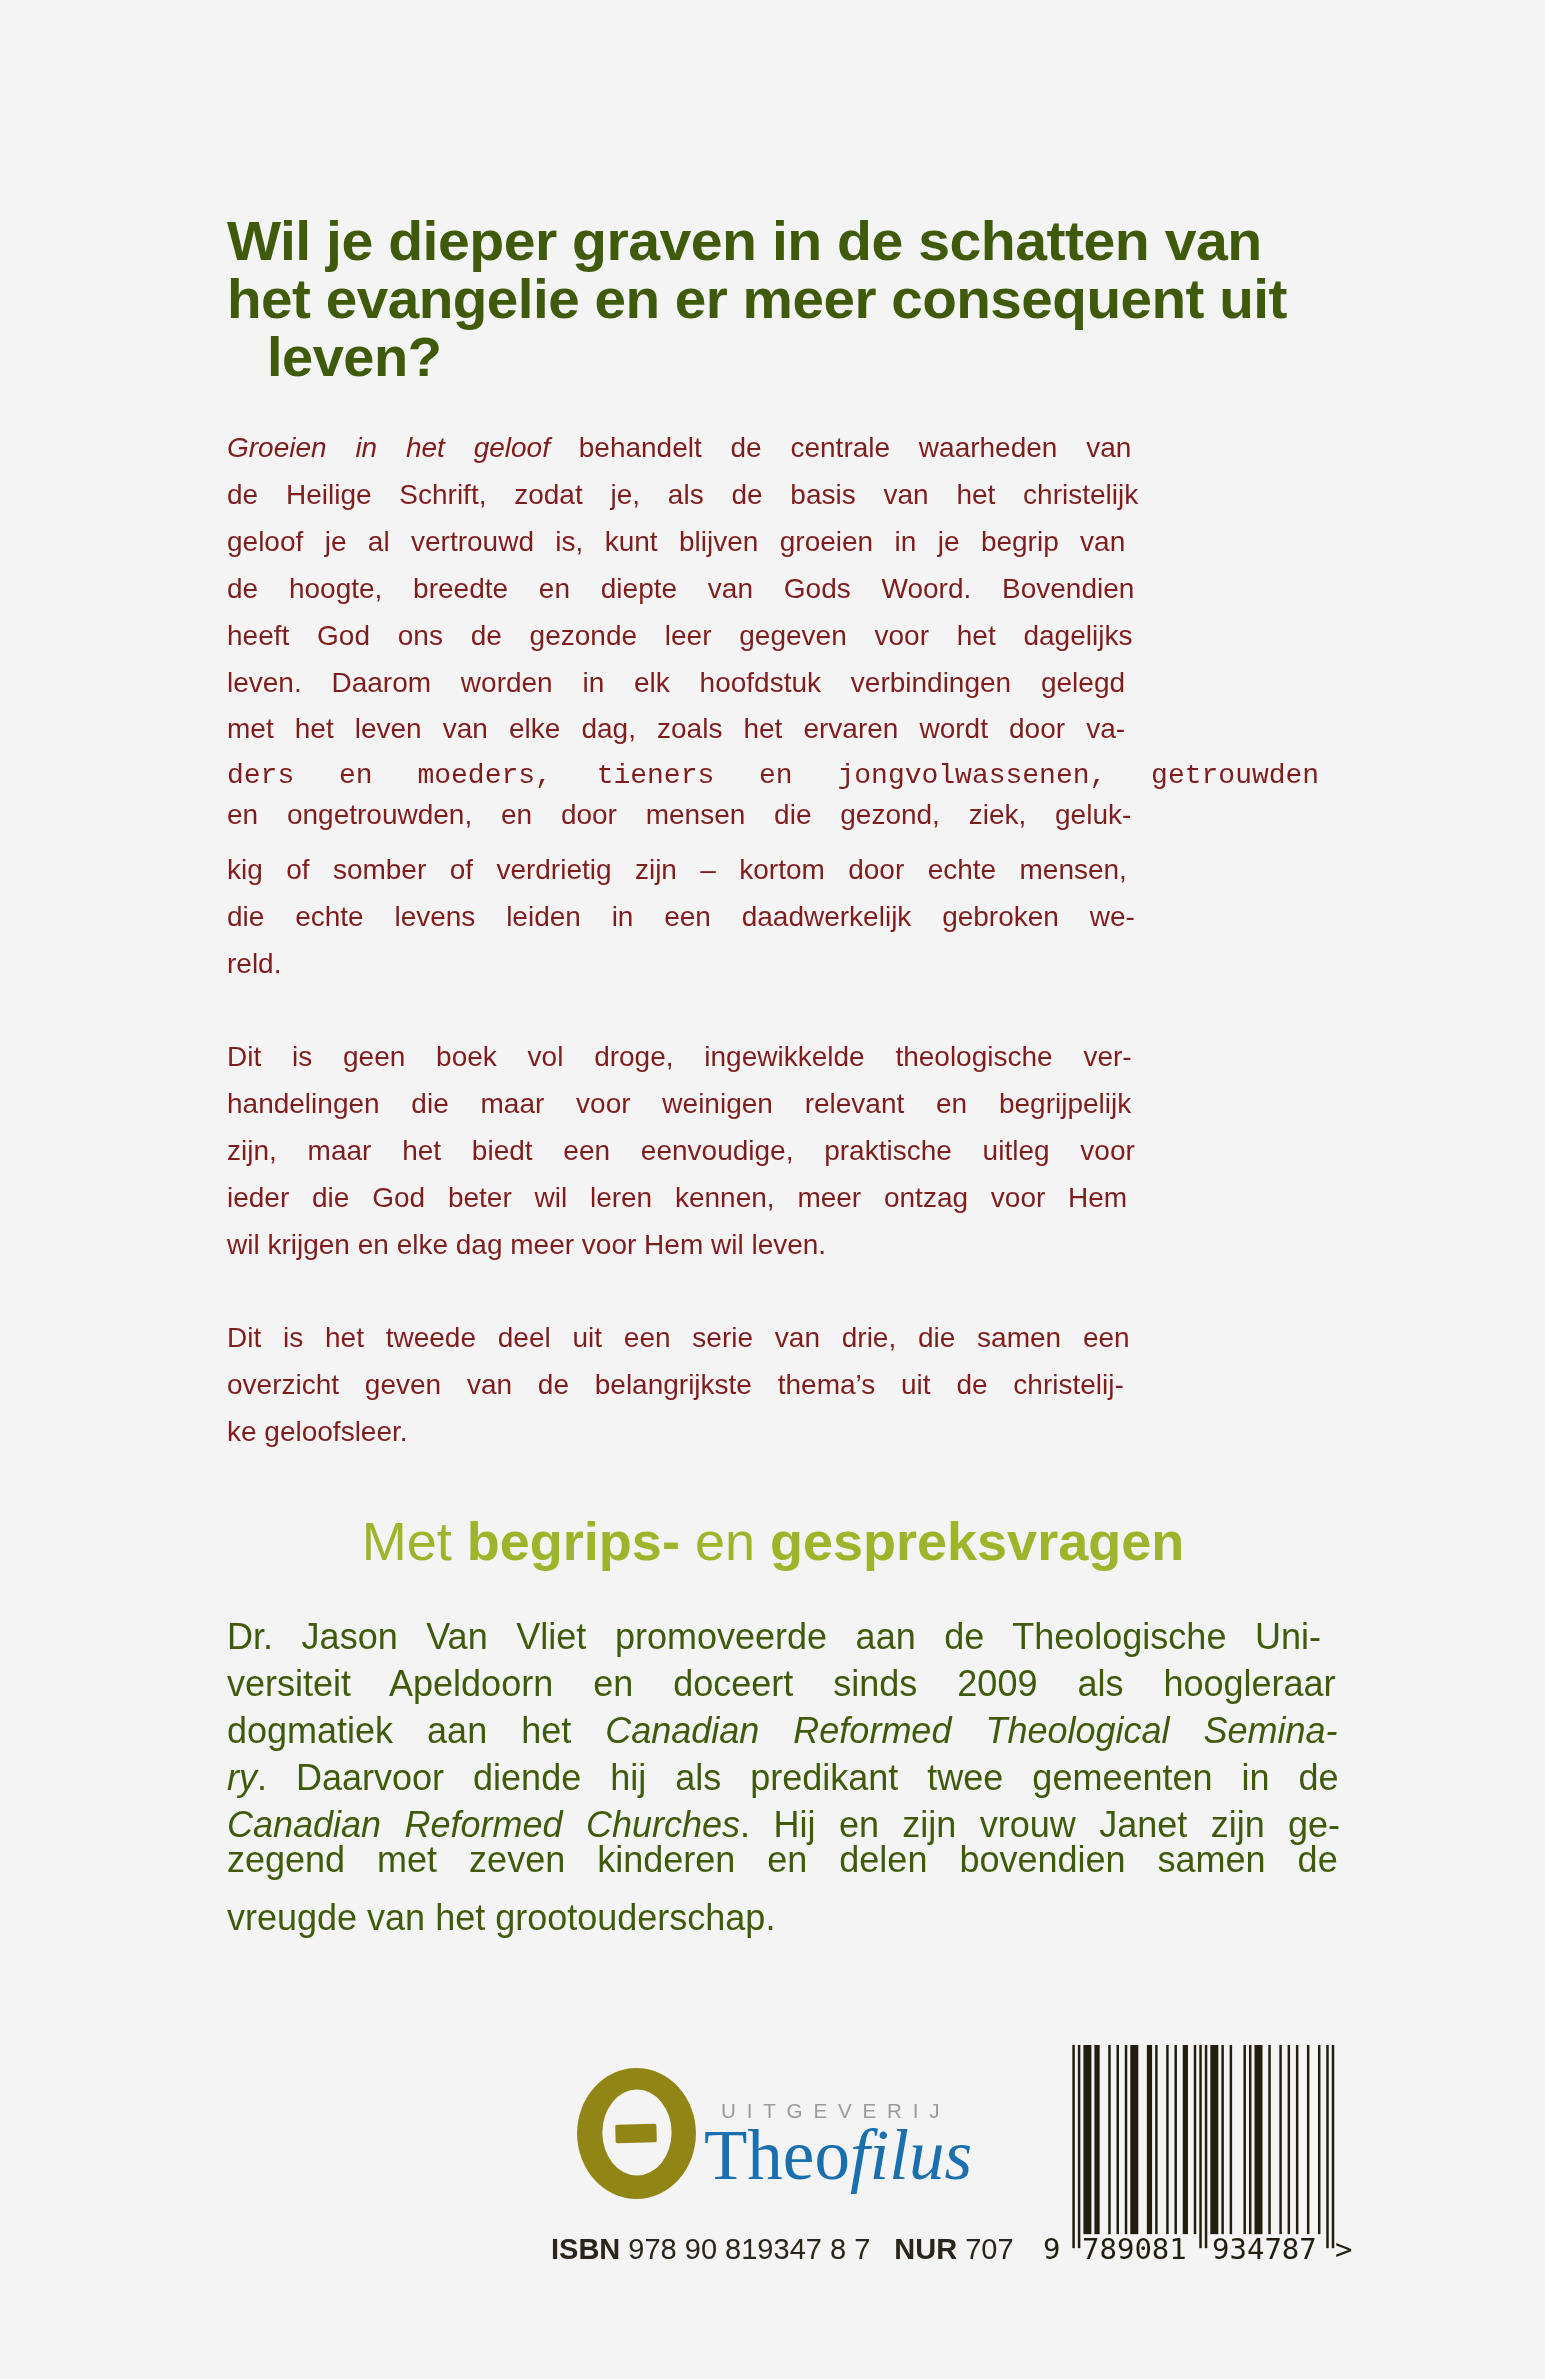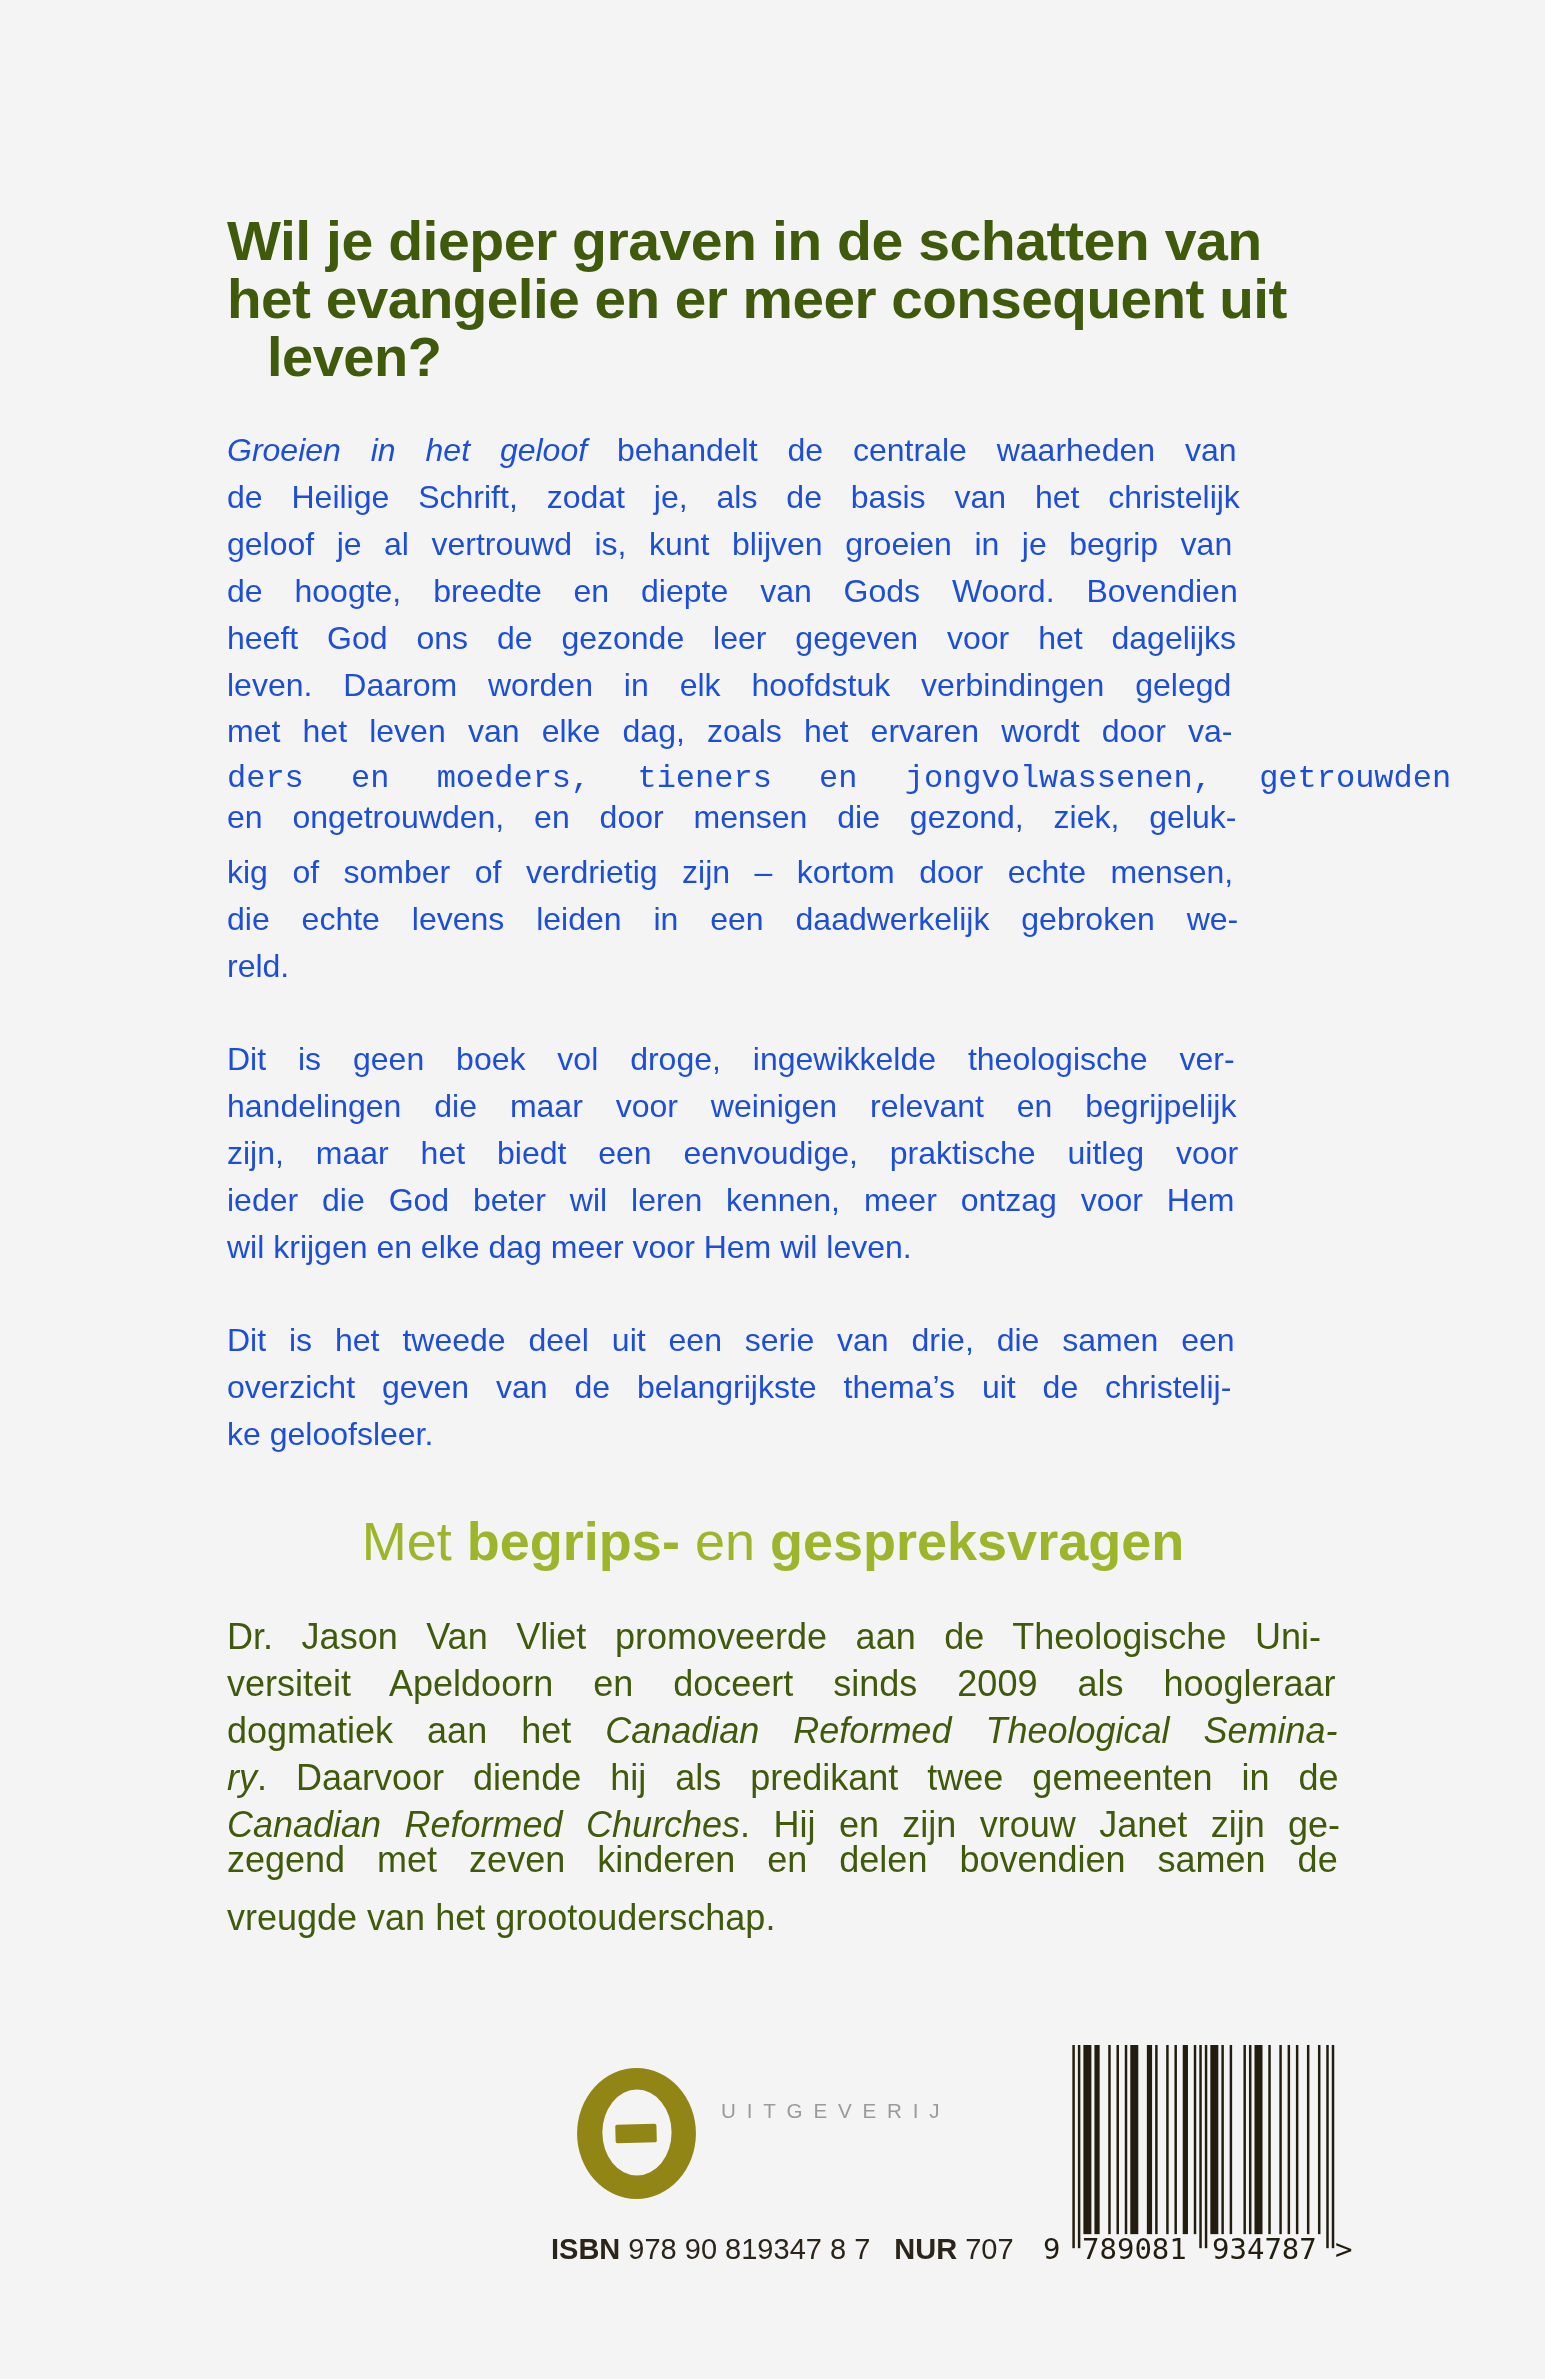--- a/index.html
+++ b/index.html
@@ -18,22 +18,22 @@
     left: 0;
     transform-origin: left top;
   }
   .hl-line {
     font-weight: bold;
     font-size: 56px;
     color: #3e5a0a;
     letter-spacing: -0.5px;
   }
   .body-line {
-    font-size: 32px;
-    color: #1d4ed8;
+    font-size: 28px;
+    color: #7f1d1d;
   }
   .bio-line {
     font-size: 36px;
     color: #3e5a0a;
   }
   em { font-style: italic; }
   strong { font-weight: normal; }
 
   .tagline {
     position: absolute;
@@ -139,20 +139,21 @@
     </div>
 </div>
 
 <div class="logo">
   <svg class="theta" viewBox="0 0 127 140" width="119" height="131">
     <ellipse cx="63.5" cy="70" rx="63.5" ry="70" fill="#918515"></ellipse>
     <ellipse cx="64" cy="69" rx="37" ry="46" fill="#f4f4f4"></ellipse>
     <rect x="41" y="60" width="44" height="20" rx="2" fill="#918515" transform="rotate(-1.5 63 70)"></rect>
   </svg>
   <div class="logo-uitgeverij">UITGEVERIJ</div>
+  <div class="logo-name"><span>Theo</span><i>filus</i></div>
 </div>
 
 <div class="isbn">
   <b>ISBN</b> <span>978 90 819347 8 7</span><span class="gap"></span><b>NUR</b> <span>707</span>
 </div>
 
 <div class="barcode">
   <svg id="bc-svg" width="319" height="206" viewBox="0 0 340 220">
       <rect x="31.00" y="0" width="2.65" height="217" fill="#231d0f"></rect>
       <rect x="36.89" y="0" width="2.65" height="217" fill="#231d0f"></rect>

